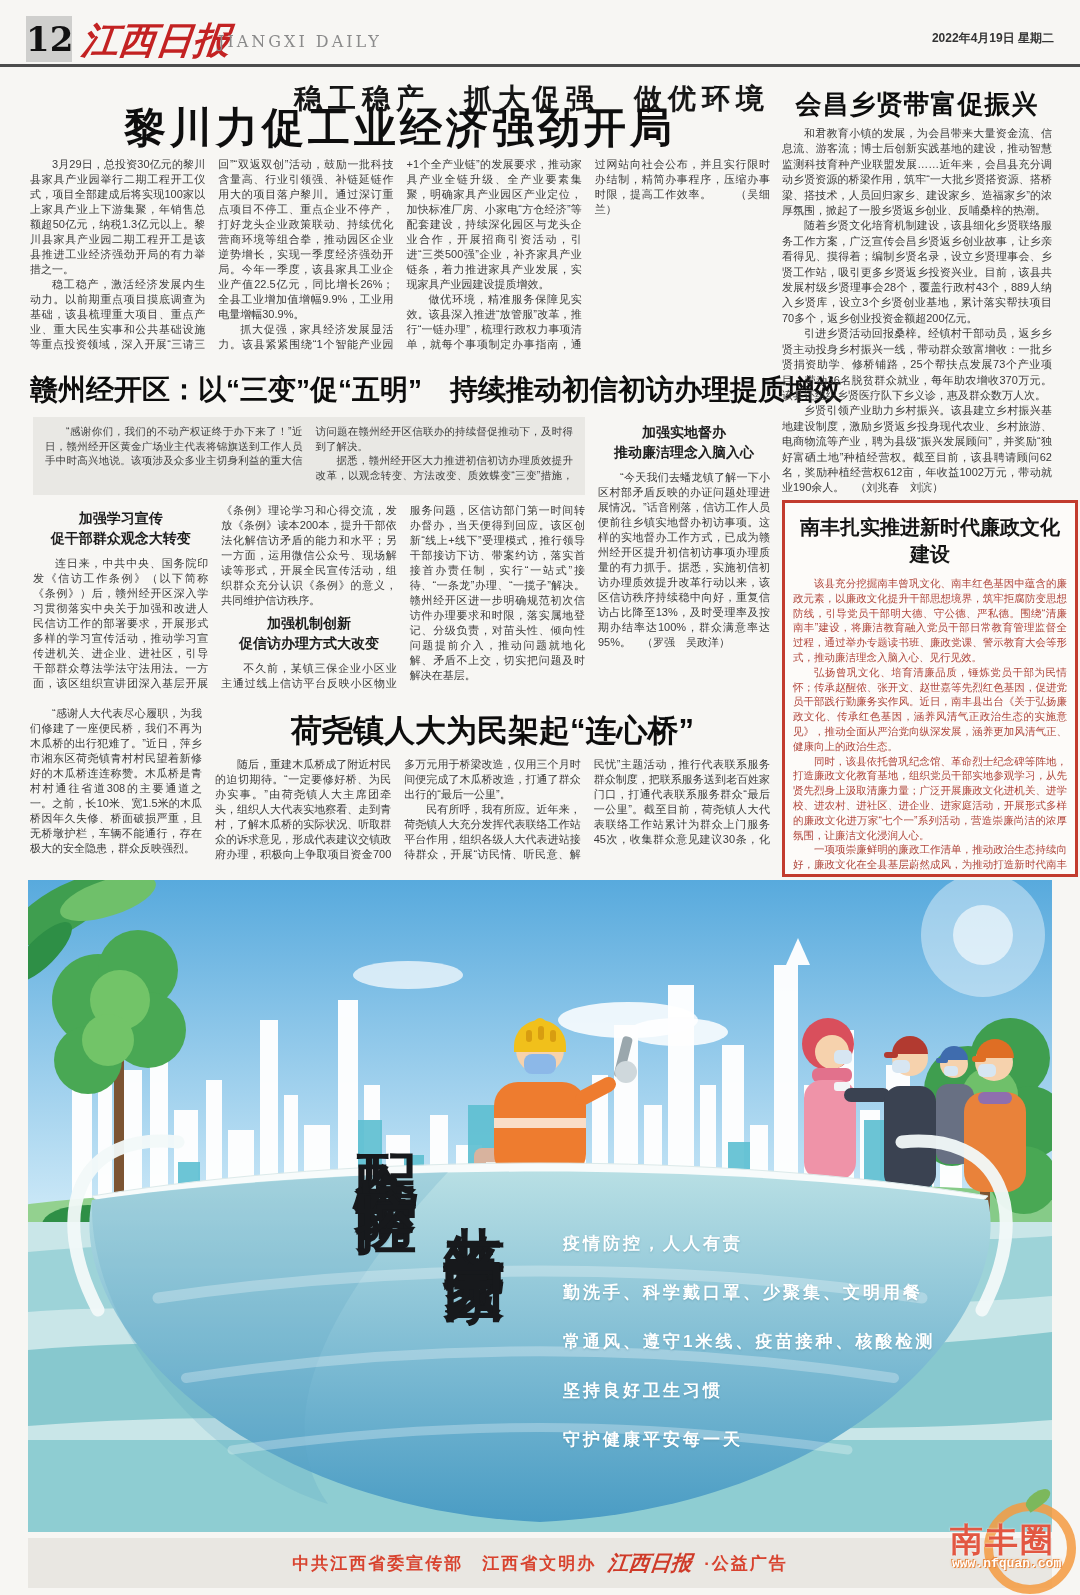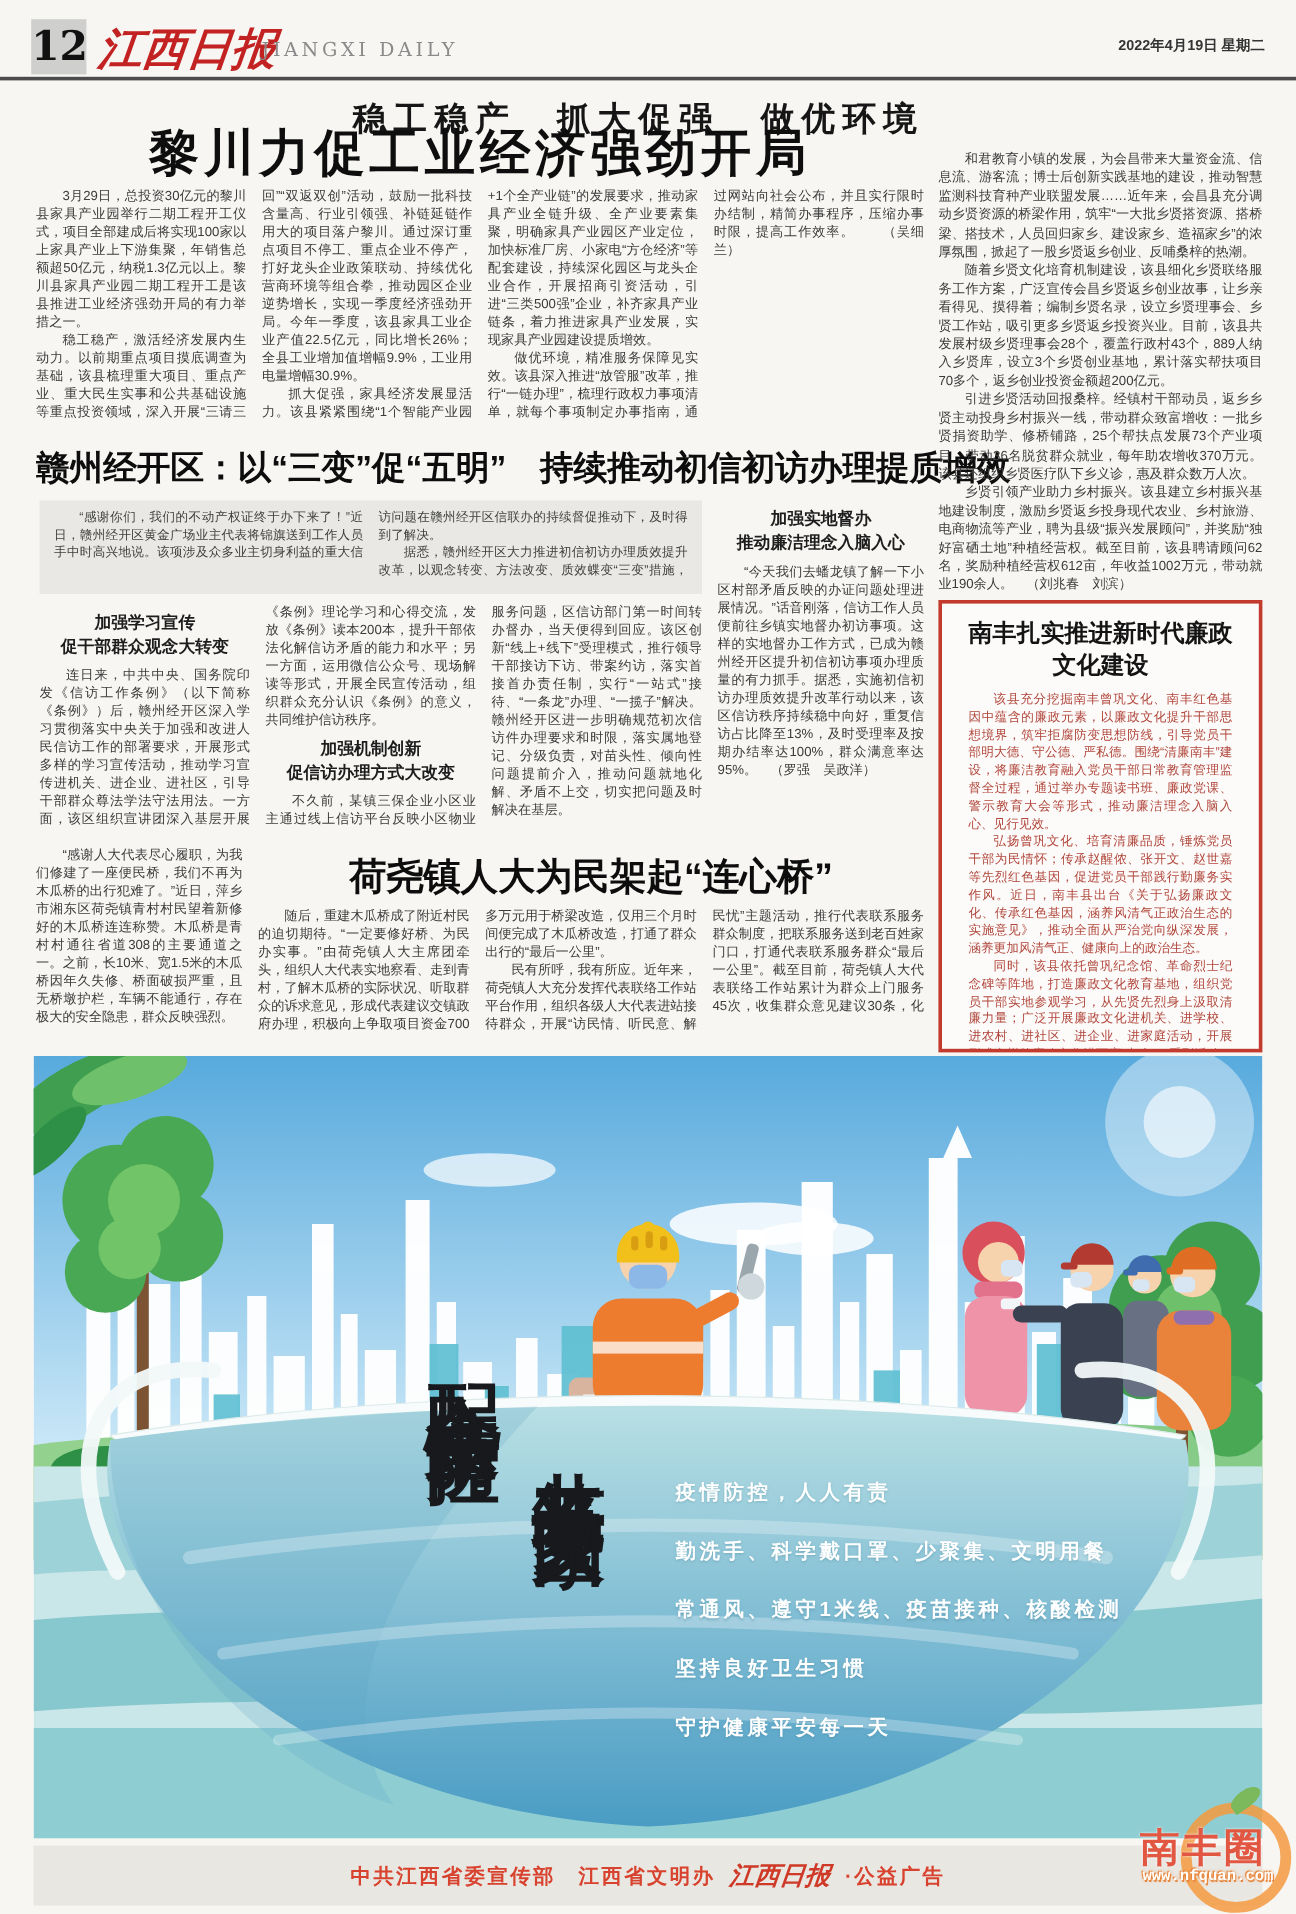--- a/index.html
+++ b/index.html
@@ -52,22 +52,22 @@
   .headline-3{left:215px;top:710px;width:555px;text-align:center;font-size:31px;font-weight:900;
               color:#0d0d0d;}
   .a3-body{left:215px;top:757px;width:555px;height:116px;}
 
   .hc-headline{left:782px;top:87px;width:270px;text-align:center;font-size:26px;font-weight:900;
                color:#0d0d0d;letter-spacing:1px;}
   .hc-body{left:782px;top:126px;width:270px;height:370px;font-size:11px;line-height:15.4px;
            text-align:justify;color:#3b3b3b;overflow:hidden;}
   .hc-body p{margin:0;text-indent:2em;}
 
-  .redbox{left:782px;top:500px;width:270px;height:377px;border:3px solid #c23b2e;
-          box-sizing:border-box;background:#fdfbf9;padding:9px 22px;overflow:hidden;}
+  .redbox{left:782px;top:500px;width:296px;height:377px;border:3px solid #c23b2e;
+          box-sizing:border-box;background:#fdfbf9;padding:9px 8px;overflow:hidden;}
   .redbox-headline{text-align:center;font-size:20px;font-weight:900;color:#141414;margin:2px 0 8px;}
   .redbox-body{font-size:10.5px;line-height:14.8px;color:#b0463c;text-align:justify;}
   .redbox-body p{margin:0;text-indent:2em;}
 
   
   .poster-svg{left:28px;top:880px;}
   .callig{writing-mode:vertical-rl;font-family:"DejaVu Serif",serif;font-weight:900;
           color:#17191c;letter-spacing:8px;}
   .callig1{left:344px;top:1104px;font-size:62px;height:430px;}
   .callig2{left:432px;top:1176px;font-size:62px;height:430px;}
@@ -141,20 +141,21 @@
 
   <div class="abs a3-lead">
     <p>“感谢人大代表尽心履职，为我们修建了一座便民桥，我们不再为木瓜桥的出行犯难了。”近日，萍乡市湘东区荷尧镇青村村民望着新修好的木瓜桥连连称赞。木瓜桥是青村村通往省道308的主要通道之一。之前，长10米、宽1.5米的木瓜桥因年久失修、桥面破损严重，且无桥墩护栏，车辆不能通行，存在极大的安全隐患，群众反映强烈。</p>
   </div>
   <div class="abs headline-3">荷尧镇人大为民架起“连心桥”</div>
   <div class="abs body-cols cols3 a3-body">
     <p>随后，重建木瓜桥成了附近村民的迫切期待。“一定要修好桥、为民办实事。”由荷尧镇人大主席团牵头，组织人大代表实地察看、走到青村，了解木瓜桥的实际状况、听取群众的诉求意见，形成代表建议交镇政府办理，积极向上争取项目资金700多万元用于桥梁改造，仅用三个月时间便完成了木瓜桥改造，打通了群众出行的“最后一公里”。</p>
     <p>民有所呼，我有所应。近年来，荷尧镇人大充分发挥代表联络工作站平台作用，组织各级人大代表进站接待群众，开展“访民情、听民意、解民忧”主题活动，推行代表联系服务群众制度，把联系服务送到老百姓家门口，打通代表联系服务群众“最后一公里”。截至目前，荷尧镇人大代表联络工作站累计为群众上门服务45次，收集群众意见建议30条，化解社会矛盾3起，为民办实事16件。　（周春萍　周娇）</p>
   </div>
 
+  <div class="abs hc-headline">会昌乡贤带富促振兴</div>
   <div class="abs hc-body">
     <p>和君教育小镇的发展，为会昌带来大量资金流、信息流、游客流；博士后创新实践基地的建设，推动智慧监测科技育种产业联盟发展……近年来，会昌县充分调动乡贤资源的桥梁作用，筑牢“一大批乡贤搭资源、搭桥梁、搭技术，人员回归家乡、建设家乡、造福家乡”的浓厚氛围，掀起了一股乡贤返乡创业、反哺桑梓的热潮。</p>
     <p>随着乡贤文化培育机制建设，该县细化乡贤联络服务工作方案，广泛宣传会昌乡贤返乡创业故事，让乡亲看得见、摸得着；编制乡贤名录，设立乡贤理事会、乡贤工作站，吸引更多乡贤返乡投资兴业。目前，该县共发展村级乡贤理事会28个，覆盖行政村43个，889人纳入乡贤库，设立3个乡贤创业基地，累计落实帮扶项目70多个，返乡创业投资金额超200亿元。</p>
     <p>引进乡贤活动回报桑梓。经镇村干部动员，返乡乡贤主动投身乡村振兴一线，带动群众致富增收：一批乡贤捐资助学、修桥铺路，25个帮扶点发展73个产业项目，带动36名脱贫群众就业，每年助农增收370万元。该县还组织乡贤医疗队下乡义诊，惠及群众数万人次。</p>
     <p>乡贤引领产业助力乡村振兴。该县建立乡村振兴基地建设制度，激励乡贤返乡投身现代农业、乡村旅游、电商物流等产业，聘为县级“振兴发展顾问”，并奖励“独好富硒土地”种植经营权。截至目前，该县聘请顾问62名，奖励种植经营权612亩，年收益1002万元，带动就业190余人。　（刘兆春　刘滨）</p>
   </div>
 
   <div class="abs redbox">
     <div class="redbox-headline">南丰扎实推进新时代廉政文化建设</div>
     <div class="redbox-body">

